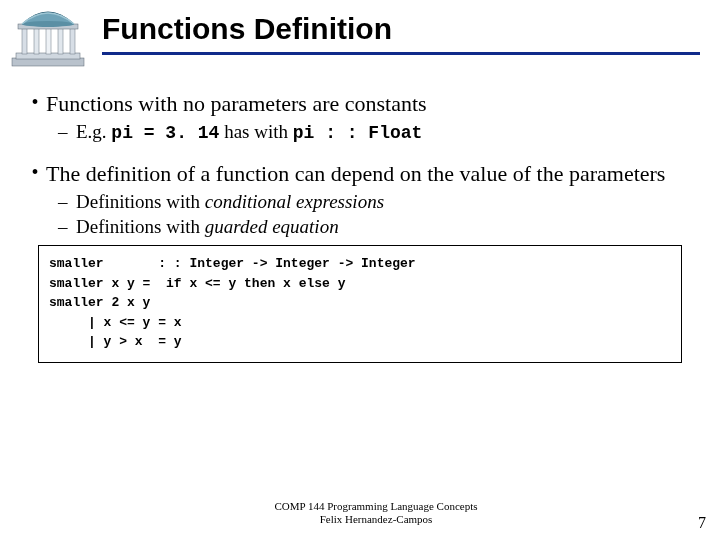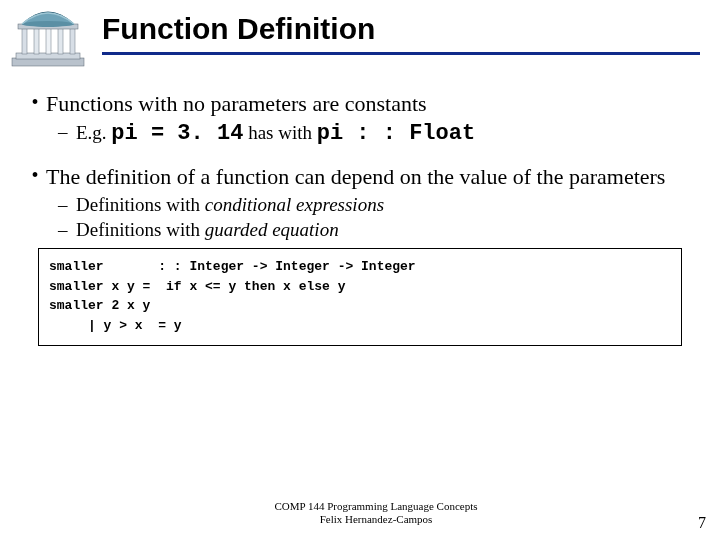--- a/index.html
+++ b/index.html
@@ -60,21 +60,21 @@
     font-size: 19px;
     margin-top: 2px;
     margin-bottom: 2px;
   }
   .bullet2 .dash {
     width: 18px;
   }
   .mono {
     font-family: "Courier New", Courier, monospace;
     font-weight: bold;
-    font-size: 22px;
+    font-size: 18px;
     text-align: center;
   }
   .spacer { height: 14px; }
   .italic { font-style: italic; }
   .codebox {
     margin: 6px 14px 0 14px;
     border: 1px solid #000;
     padding: 8px 10px 10px 10px;
     font-family: "Courier New", Courier, monospace;
     font-weight: bold;
@@ -115,21 +115,21 @@
       <rect x="62" y="22" width="5" height="26" fill="#d7dee6" stroke="#6a7480" stroke-width="0.5"></rect>
 
       <rect x="10" y="18" width="60" height="5" fill="#c2cbd4" stroke="#5a6470" stroke-width="0.5"></rect>
 
       <path d="M 14 18 Q 40 -6 66 18 Z" fill="#6fa3b8" stroke="#2e5e74" stroke-width="1"></path>
       <ellipse cx="40" cy="18" rx="26" ry="3" fill="#5a8fa4"></ellipse>
       <path d="M 14 18 Q 40 -4 66 18" fill="none" stroke="#9fc6d4" stroke-width="1.5"></path>
     </svg>
   </div>
   <div class="title-block">
-    <div class="title">Function Definition</div>
+    <div class="title">Functions Definition</div>
     <div class="rule"></div>
   </div>
 </div>
 
 <div class="content">
 
   <div class="bullet1">
     <div class="dot">•</div>
     <div>Functions with no parameters are constants</div>
   </div>
@@ -152,21 +152,21 @@
       <span>Definitions with </span><span class="italic">conditional expressions</span>
     </div>
   </div>
   <div class="bullet2">
     <div class="dash">–</div>
     <div>
       <span>Definitions with </span><span class="italic">guarded equation</span>
     </div>
   </div>
 
-  <div class="codebox"><div>smaller       : : Integer -&gt; Integer -&gt; Integer</div><div>smaller x y =  if x &lt;= y then x else y</div><div>smaller 2 x y</div><div>     | y &gt; x  = y</div></div>
+  <div class="codebox"><div>smaller       : : Integer -&gt; Integer -&gt; Integer</div><div>smaller x y =  if x &lt;= y then x else y</div><div>smaller 2 x y</div><div>     | x &lt;= y = x</div><div>     | y &gt; x  = y</div></div>
 
 </div>
 
 <div class="footer">
   <div>COMP 144 Programming Language Concepts</div>
   <div>Felix Hernandez-Campos</div>
 </div>
 
 <div class="pagenum">7</div>
 

